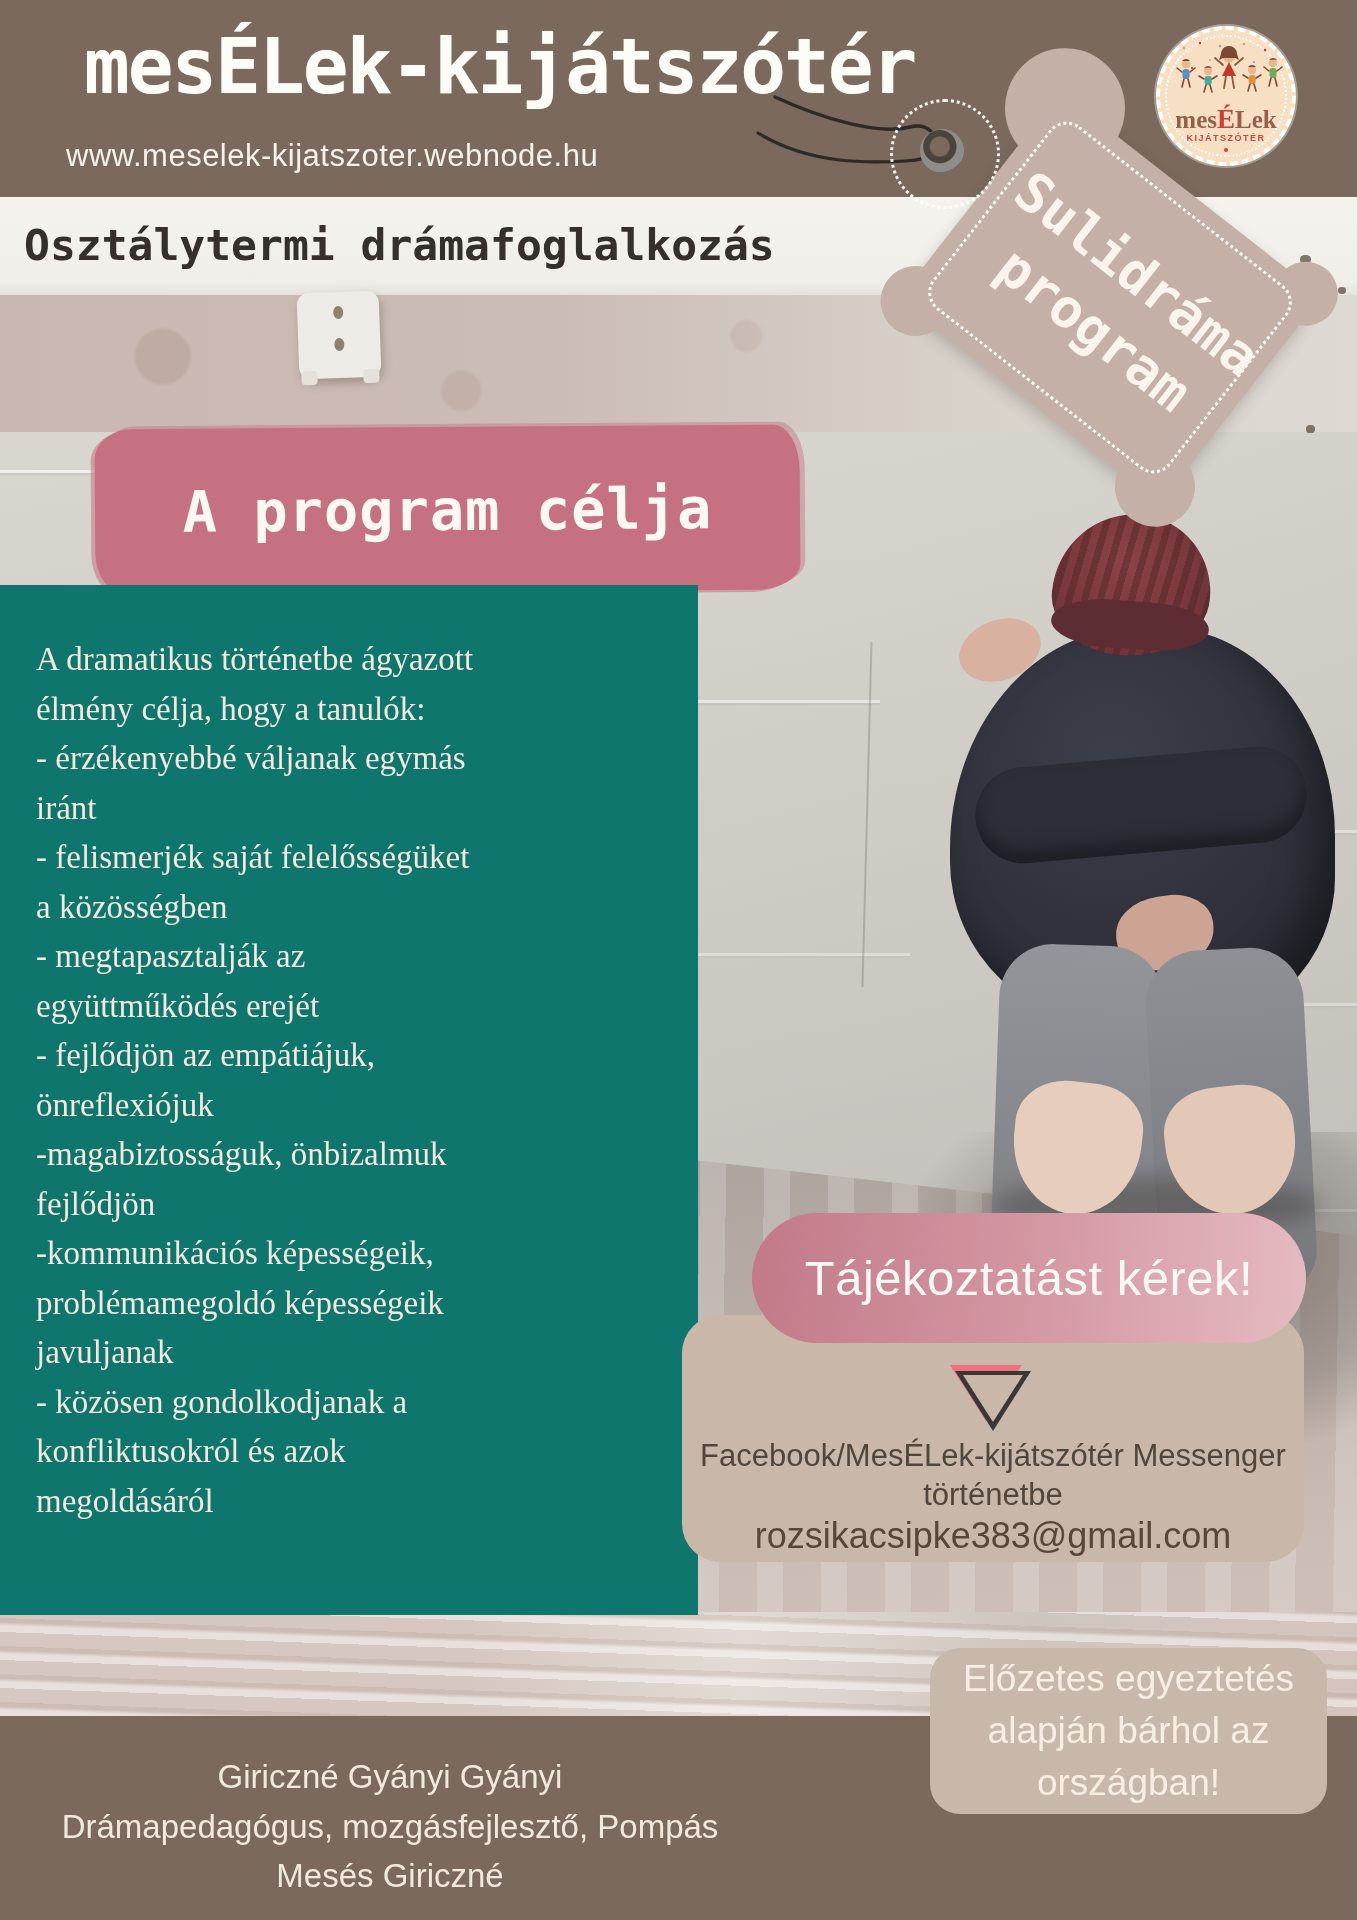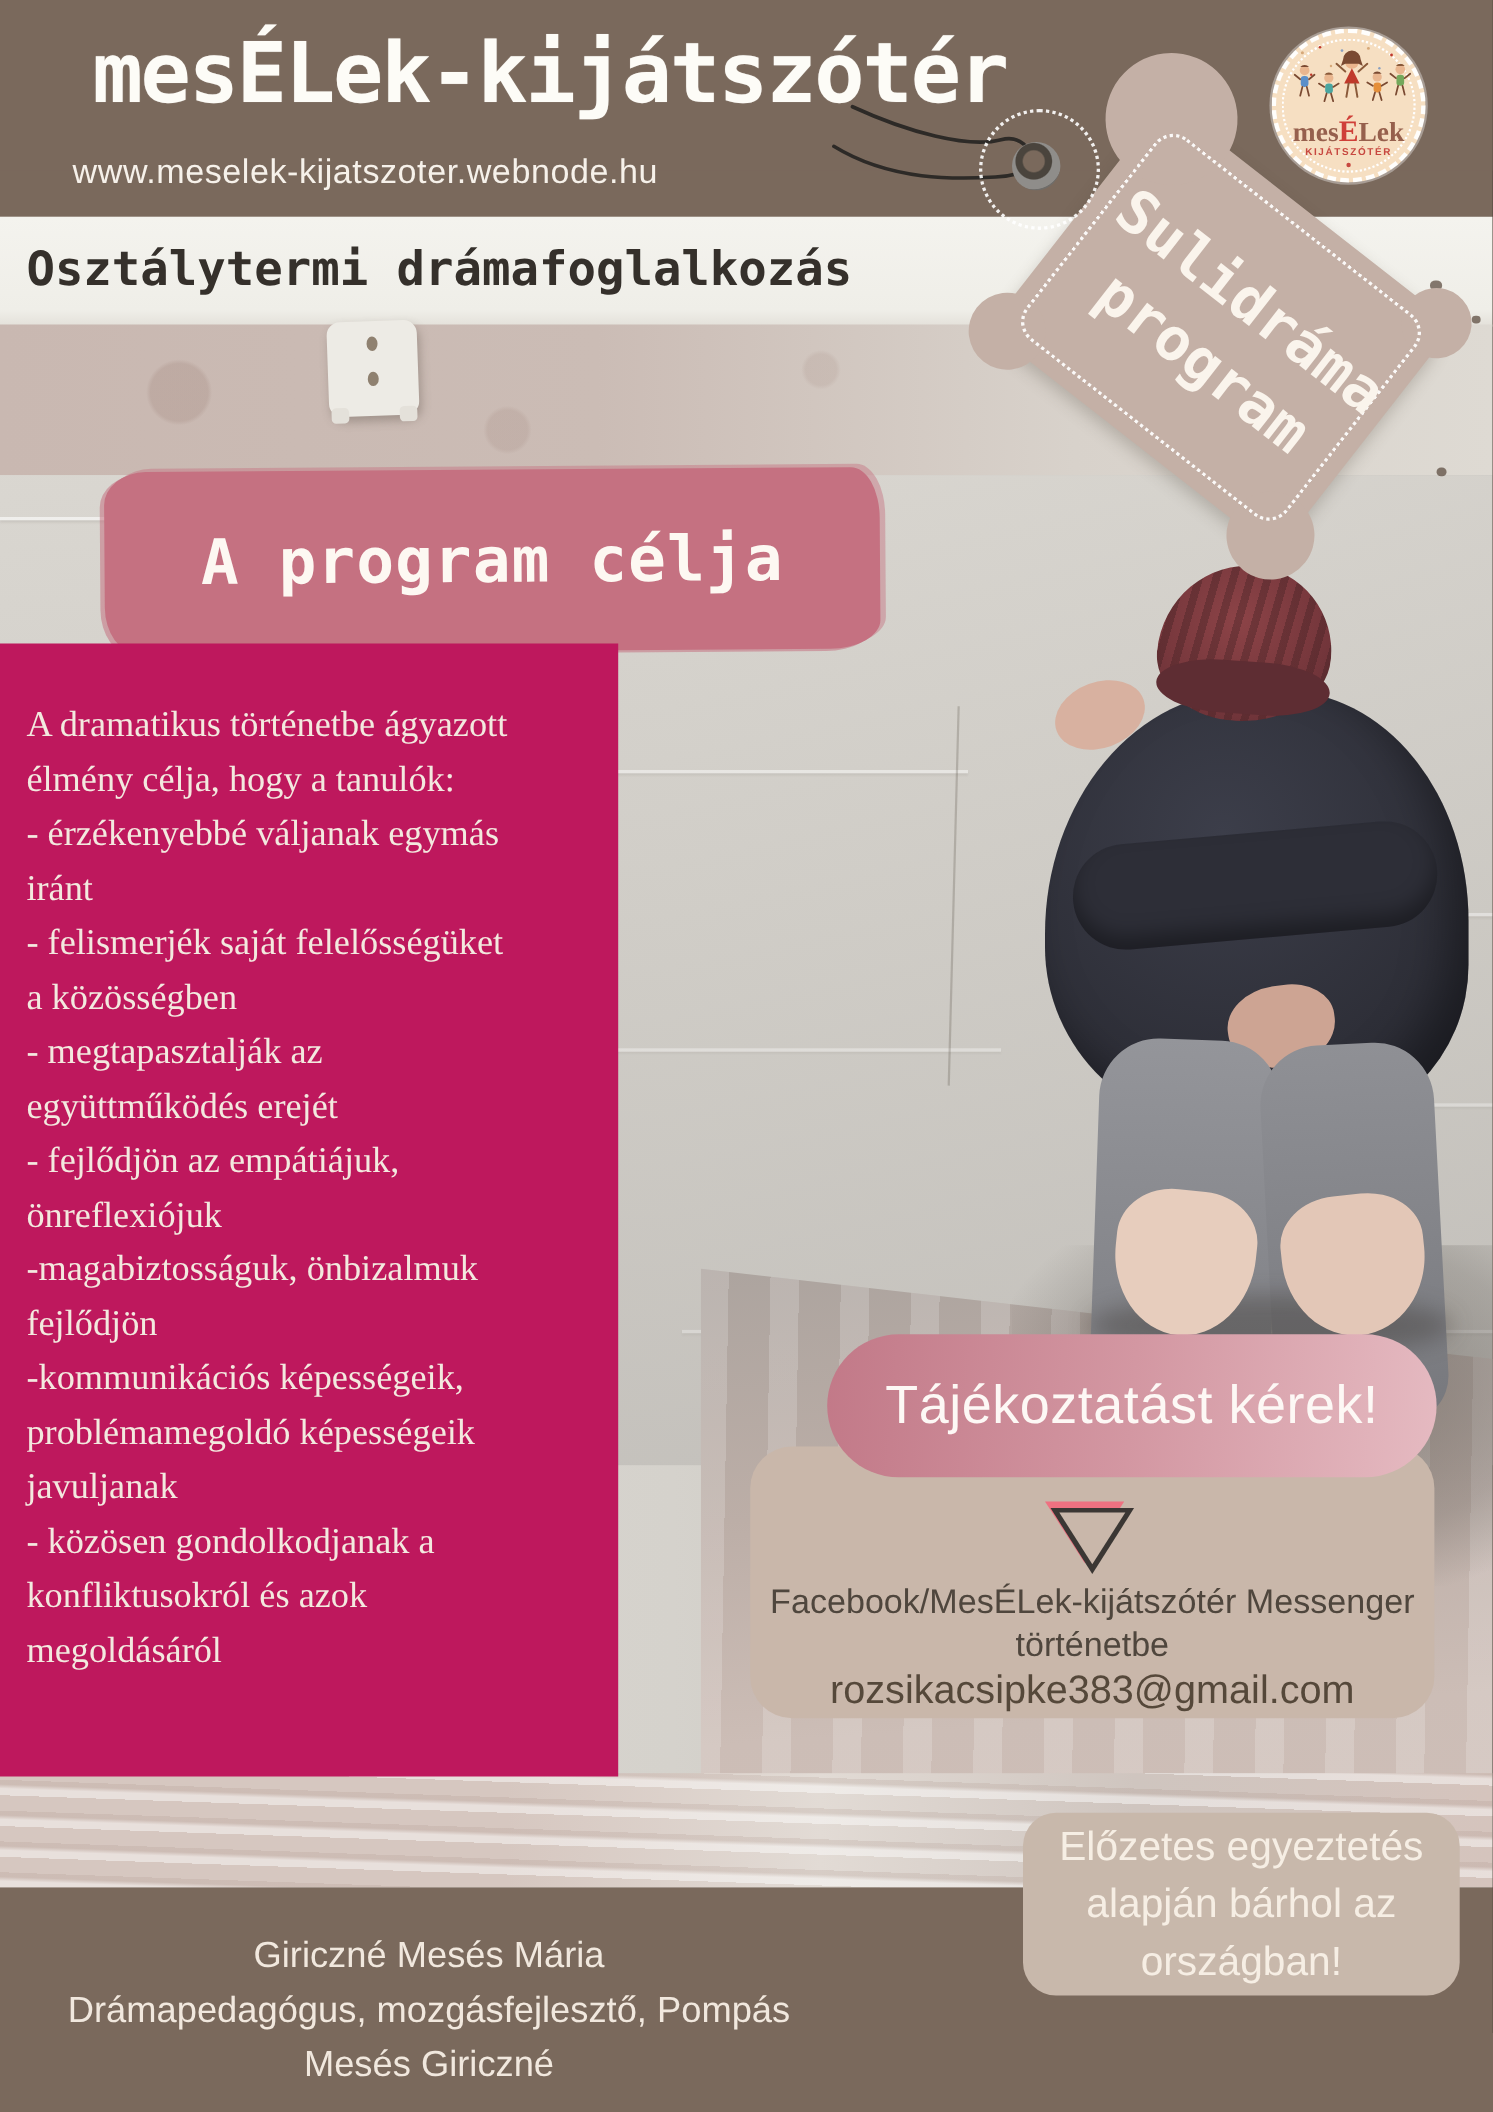--- a/index.html
+++ b/index.html
@@ -124,22 +124,22 @@
   .logo-sub{position:absolute;left:0;top:103px;width:100%;text-align:center;
     font-size:9px;font-weight:700;letter-spacing:1.5px;color:#c74840;}
   .logo-dot{position:absolute;left:50%;top:118px;width:4px;height:4px;margin-left:-2px;border-radius:50%;background:#c74840;}
   
   .title-box{position:absolute;left:95px;top:427px;width:705px;height:165px;background:#c57181;z-index:12;
     border-radius:38px 26px 46px 30px/30px 46px 26px 42px;transform:rotate(-.4deg);
     box-shadow:-4px 2px 0 rgba(197,113,129,.55), 5px -3px 0 rgba(197,113,129,.45);
     display:flex;align-items:center;justify-content:center;}
   .title-box span{font-family:"DejaVu Sans Mono",monospace;font-weight:700;font-size:57px;color:#fdf8f2;letter-spacing:1px;}
   
-  .goals{position:absolute;left:0;top:585px;width:562px;height:1030px;background:#be185d;z-index:12;box-sizing:border-box;
-    padding:50px 28px 0 24px;}
+  .goals{position:absolute;left:0;top:585px;width:698px;height:1030px;background:#0f766e;z-index:12;box-sizing:border-box;
+    padding:50px 28px 0 36px;}
   .goals-text{font-family:"Liberation Serif","DejaVu Serif",serif;font-size:33px;line-height:1.5;
     color:#f3e9df;white-space:pre-line;}
   
   .cta{position:absolute;left:752px;top:1213px;width:554px;height:130px;border-radius:65px;z-index:14;
     background:linear-gradient(95deg,#c27988 0%,#d397a2 50%,#e5bac1 100%);
     display:flex;align-items:center;justify-content:center;cursor:pointer;}
   .cta span{font-size:49px;color:#fdf8f5;letter-spacing:.5px;}
   .contact{position:absolute;left:682px;top:1315px;width:622px;height:247px;background:#c9b7aa;border-radius:38px;z-index:13;}
   .tri-wrap{position:absolute;left:50%;top:56px;width:76px;height:62px;transform:translateX(-50%);}
   .tri{position:absolute;width:0;height:0;}
@@ -310,19 +310,19 @@
   </div>
 
   <div class="avail">
     <span>Előzetes egyeztetés
 alapján bárhol az
 országban!</span>
   </div>
 
   <div id="footer">
     <div class="footer-text">
-      <div>Giriczné Mesés Mária</div>
+      <div>Giriczné Gyányi Gyányi</div>
       <div>Drámapedagógus, mozgásfejlesztő, Pompás</div>
       <div>Mesés Giriczné</div>
     </div>
   </div>
 
 </div>
 
 </body></html>

